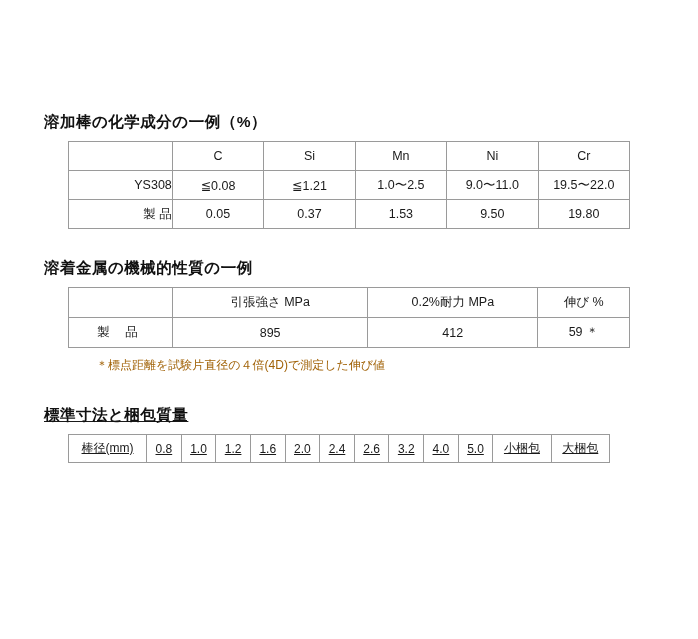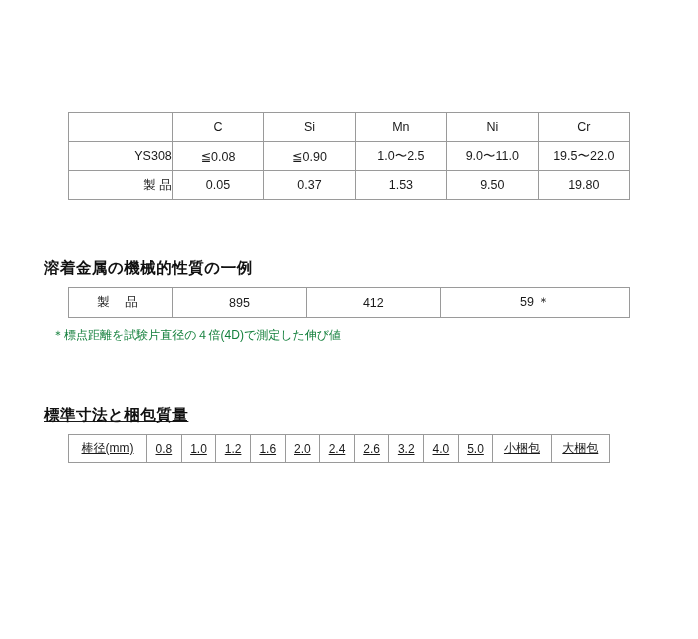--- a/index.html
+++ b/index.html
@@ -72,22 +72,22 @@
   }
   #tbl-mech td {
     height: 30px;
   }
   #tbl-mech .m0 { width: 104px; }
   #tbl-mech .m1 { width: 196px; }
   #tbl-mech .m2 { width: 170px; }
   #tbl-mech .m3 { width: 92px; }
   .note {
     font-size: 12px;
-    margin: 9px 0 0 52px;
-    color: #15803d;
+    margin: 9px 0 0 96px;
+    color: #a16207;
   }
   
   #tbl-size {
     width: 542px;
     margin-left: 68px;
   }
   #tbl-size td {
     height: 28px;
     font-size: 12px;
   }
@@ -95,54 +95,61 @@
   #tbl-size .s-dia { width: 36px; }
   #tbl-size .s-pack { width: 62px; }
   #tbl-size .s-len { }
 </style>
 </head>
 <body>
 
 <div class="page">
 
   <div class="section" style="top:112px;">
+    <div class="section-title">溶加棒の化学成分の一例（%）</div>
     <table class="grid" id="tbl-chem">
       <tbody>
         <tr>
           <td class="c0"></td>
           <td class="cx">C</td>
           <td class="cx">Si</td>
           <td class="cx">Mn</td>
           <td class="cx">Ni</td>
           <td class="cx">Cr</td>
         </tr>
         <tr>
           <td class="c0 rowhead">YS308</td>
           <td>≦0.08</td>
-          <td>≦0.90</td>
+          <td>≦1.21</td>
           <td>1.0〜2.5</td>
           <td>9.0〜11.0</td>
           <td>19.5〜22.0</td>
         </tr>
         <tr>
           <td class="c0 rowhead spaced">製 品</td>
           <td>0.05</td>
           <td>0.37</td>
           <td>1.53</td>
           <td>9.50</td>
           <td>19.80</td>
         </tr>
       </tbody>
     </table>
   </div>
 
   <div class="section" style="top:258px;">
     <div class="section-title">溶着金属の機械的性質の一例</div>
     <table class="grid" id="tbl-mech">
       <tbody>
+        <tr>
+          <td class="m0"></td>
+          <td class="m1">引張強さ MPa</td>
+          <td class="m2">0.2%耐力 MPa</td>
+          <td class="m3">伸び %</td>
+        </tr>
         <tr>
           <td class="m0 spaced">製 品</td>
           <td>895</td>
           <td>412</td>
           <td>59 ＊</td>
         </tr>
       </tbody>
     </table>
     <div class="note">＊標点距離を試験片直径の４倍(4D)で測定した伸び値</div>
   </div>

